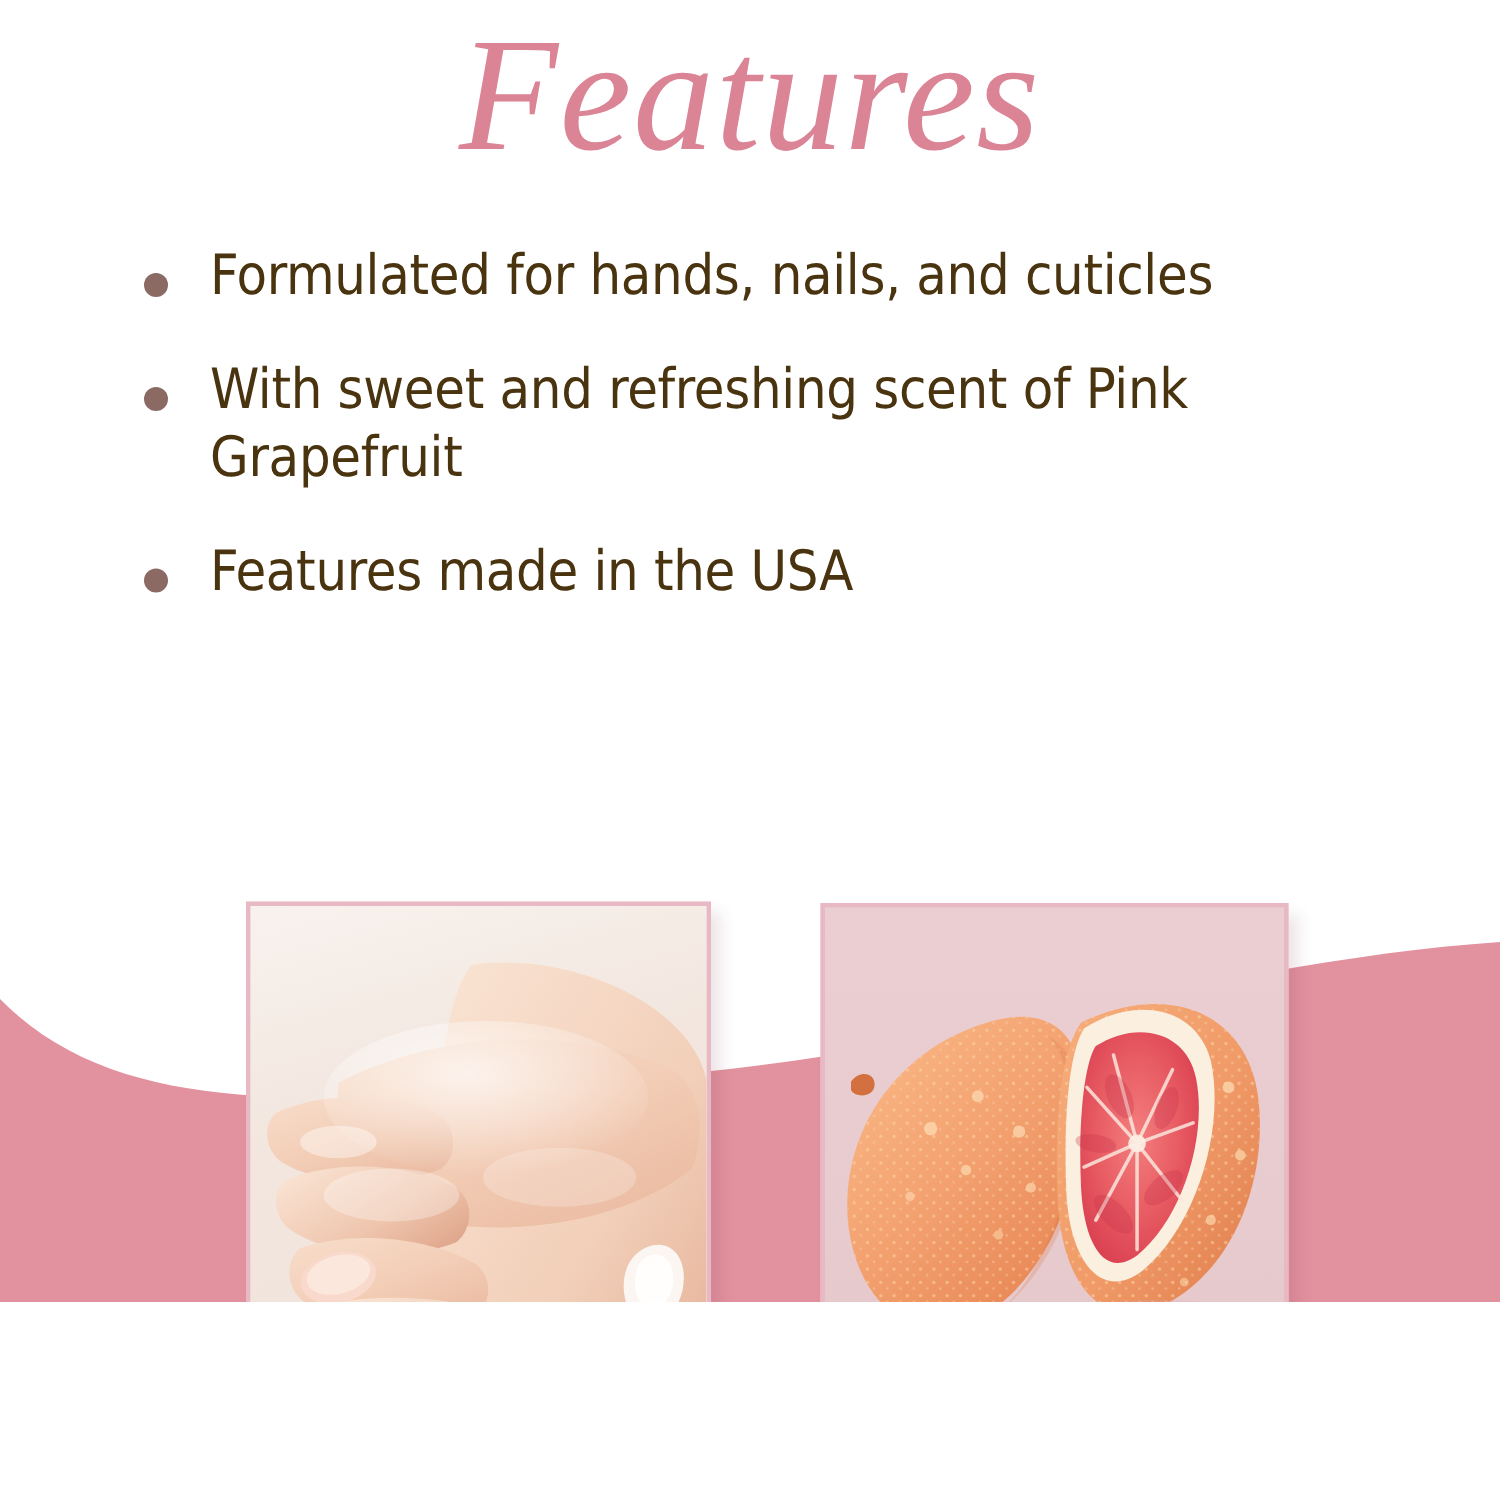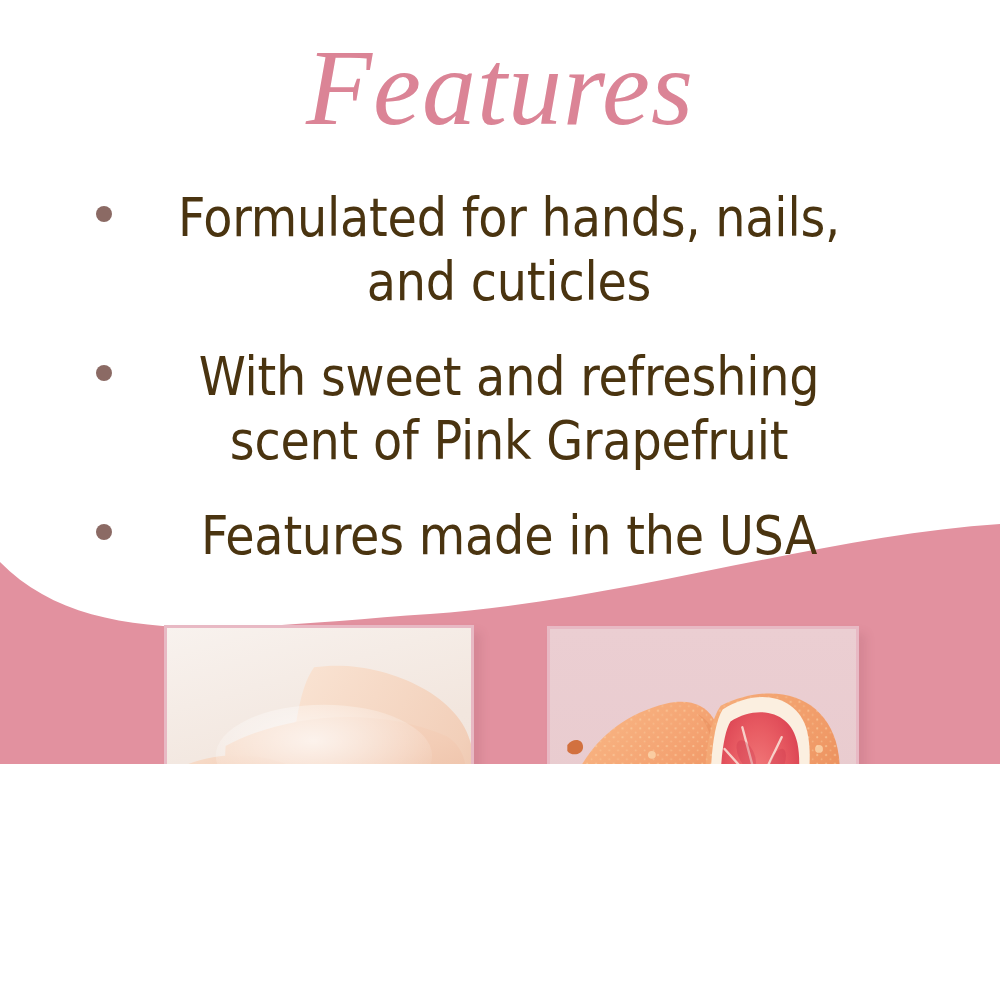--- a/index.html
+++ b/index.html
@@ -12,24 +12,23 @@
     height: 1000px;
     position: relative;
     overflow: hidden;
     font-family: "Liberation Sans", sans-serif;
   }
 
   #stage {
     position: absolute;
     inset: 0;
     width: 1000px;
-    height: 740px;
+    height: 868px;
     background: #ffffff;
     overflow: hidden;
-    margin-top: 24px;
   }
 
   
   #wave-layer {
     position: absolute;
     left: 0;
     bottom: 0;
     width: 1000px;
     height: 260px;
     z-index: 1;
@@ -64,26 +63,25 @@
     margin: 0;
     padding: 0;
     list-style: none;
   }
   .feature-item {
     position: relative;
     display: block;
     padding-left: 52px;
     margin-bottom: 32px;
     font-family: "DejaVu Sans Condensed", "Liberation Sans Narrow", "Liberation Sans", sans-serif;
-    font-size: 53px;
+    font-size: 37px;
     line-height: 1.20;
     font-weight: 400;
     color: #4A3410;
     letter-spacing: -0.2px;
-    text-align: center;
   }
   .feature-item:last-child { margin-bottom: 0; }
   .feature-bullet {
     position: absolute;
     left: 8px;
     top: 20px;
     width: 16px;
     height: 16px;
     border-radius: 50%;
     background: #8B6A64;

